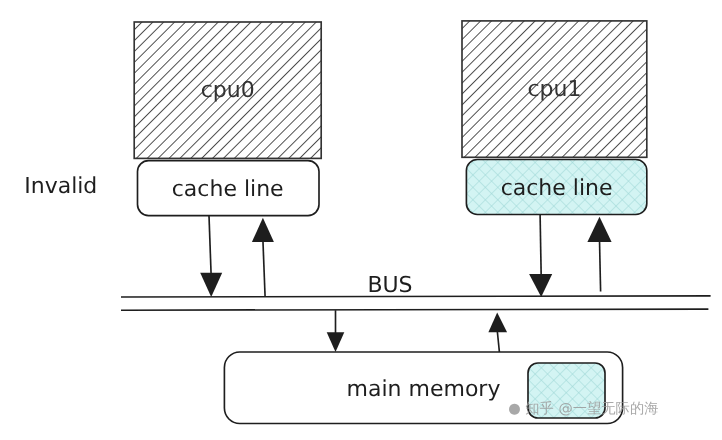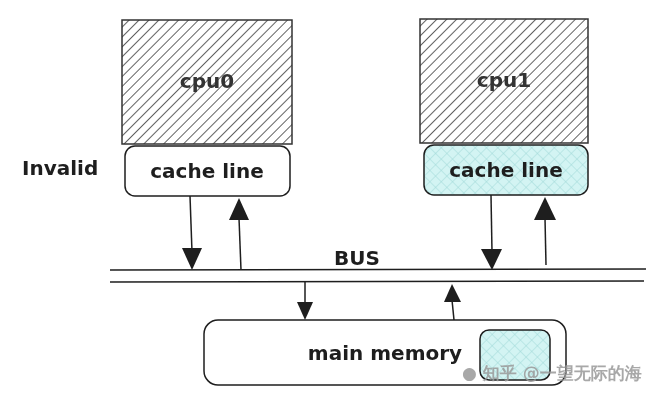--- a/index.html
+++ b/index.html
@@ -1,20 +1,20 @@
 <!DOCTYPE html>
 <html><head>
 <meta charset="utf-8">
 <style>
   html,body{margin:0;padding:0;background:#ffffff;}
-  #stage{position:relative;width:656px;height:400px;overflow:hidden;background:#fff;font-weight:bold;}
+  #stage{position:relative;width:656px;height:400px;overflow:hidden;background:#fff;}
   svg text{font-family:"DejaVu Sans",sans-serif;fill:#1e1e1e;}
   .lbl{font-size:20px;}
   .cpulbl{font-size:20px;fill:#333;}
-  .watermark{position:absolute;left:462px;top:362px;font-family:"DejaVu Sans",sans-serif;font-size:17px;color:#9a9a9a;opacity:0.85;white-space:nowrap;}
+  .watermark{position:absolute;left:462px;top:362px;font-family:"DejaVu Sans",sans-serif;font-size:13px;color:#9a9a9a;opacity:0.85;white-space:nowrap;}
 </style>
 </head>
 <body>
 
 <div id="stage">
 <svg width="656" height="400" viewBox="0 0 656 400" xmlns="http://www.w3.org/2000/svg">
   <defs>
     <pattern id="hatch" patternUnits="userSpaceOnUse" width="7" height="7" patternTransform="rotate(45)">
       <line x1="0" y1="0" x2="0" y2="7" stroke="#3a3a3a" stroke-width="1.6"></line>
     </pattern>

